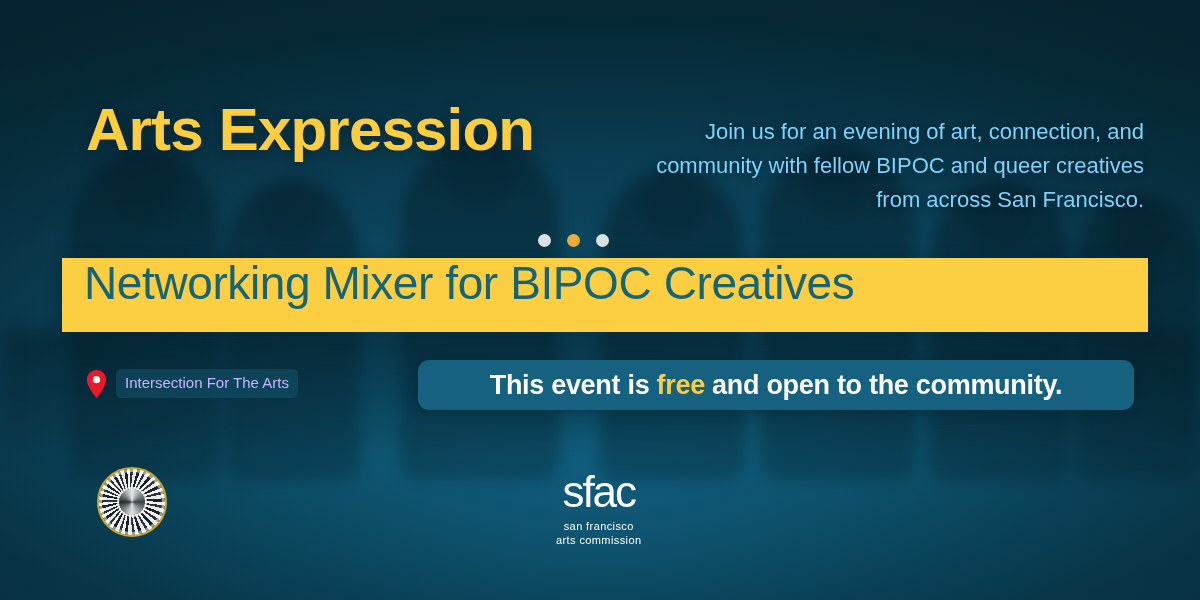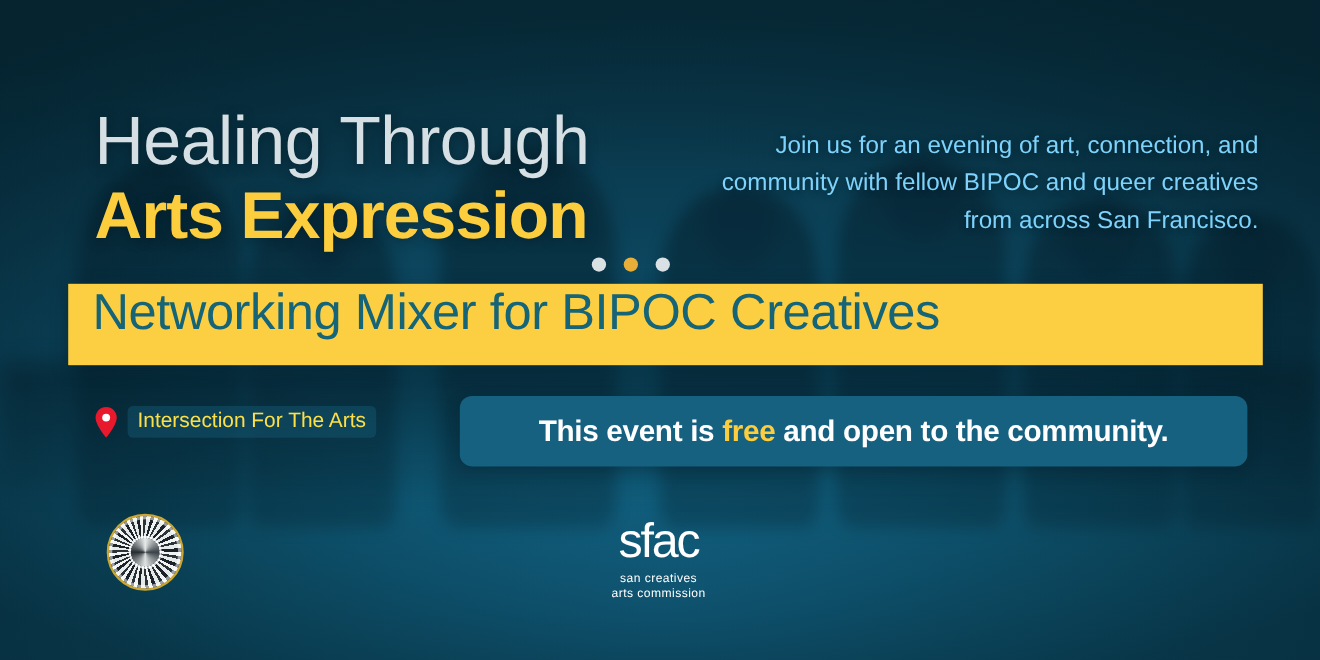--- a/index.html
+++ b/index.html
@@ -140,35 +140,35 @@
     position: absolute;
     left: 86px;
     top: 369px;
     display: flex;
     align-items: center;
     gap: 9px;
   }
   .pin-icon { width: 21px; height: 28px; display: block; }
   .venue-label {
     background: rgba(22,92,118,0.45);
-    color: #fde047;
-    font-size: 19px;
+    color: #c4b5fd;
+    font-size: 15px;
     line-height: 18px;
     padding: 5px 9px 6px 9px;
     border-radius: 5px;
     white-space: nowrap;
   }
 
   
   .free-banner {
     position: absolute;
     left: 418px;
     top: 360px;
     width: 716px;
-    height: 64px;
+    height: 50px;
     background: #166080;
     border-radius: 11px;
     display: flex;
     align-items: center;
     justify-content: center;
     box-shadow: 0 3px 12px rgba(3,25,35,0.3);
   }
   .free-text {
     color: #ffffff;
     font-size: 27px;
@@ -297,21 +297,20 @@
       </div>
     <div class="sil" style="left:1075px;width:125px; height:285px;">
         <div class="head" style="top:4px;  width:58px; height:66px;"></div>
       </div>
   </div>
 
   <div class="band-dark"></div>
   <div class="bg-vignette"></div>
 
   <div class="headline">
-    <div class="headline-line1">Healing Through</div>
     <div class="headline-line2">Arts Expression</div>
     <div class="dots">
       <span class="dot light"></span>
       <span class="dot gold"></span>
       <span class="dot light"></span>
     </div>
   </div>
 
   <div class="description">Join us  for an evening of art, connection, and community with fellow BIPOC and queer creatives from across San Francisco.</div>
 
@@ -332,18 +331,18 @@
   <div class="free-banner">
     <div class="free-text">
       <span>This event is </span><span class="hl">free</span><span> and open to the community.</span>
     </div>
   </div>
 
   <div class="logo-circle"></div>
 
   <div class="logo-sfac">
     <div class="sfac-mark">sfac</div>
-    <div class="sfac-sub1">san creatives</div>
+    <div class="sfac-sub1">san francisco</div>
     <div class="sfac-sub2">arts commission</div>
   </div>
 
 
 </div>
 
 </body></html>

